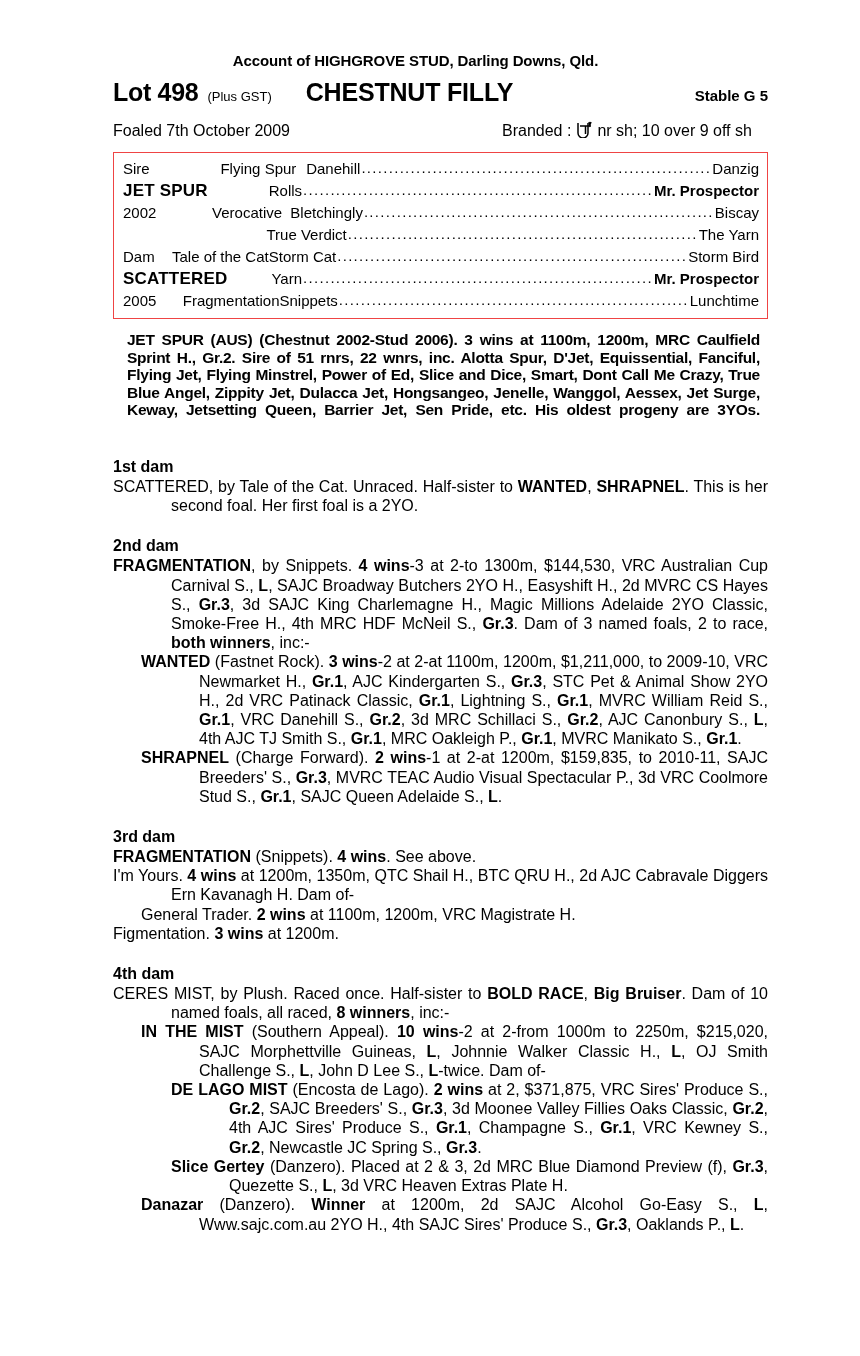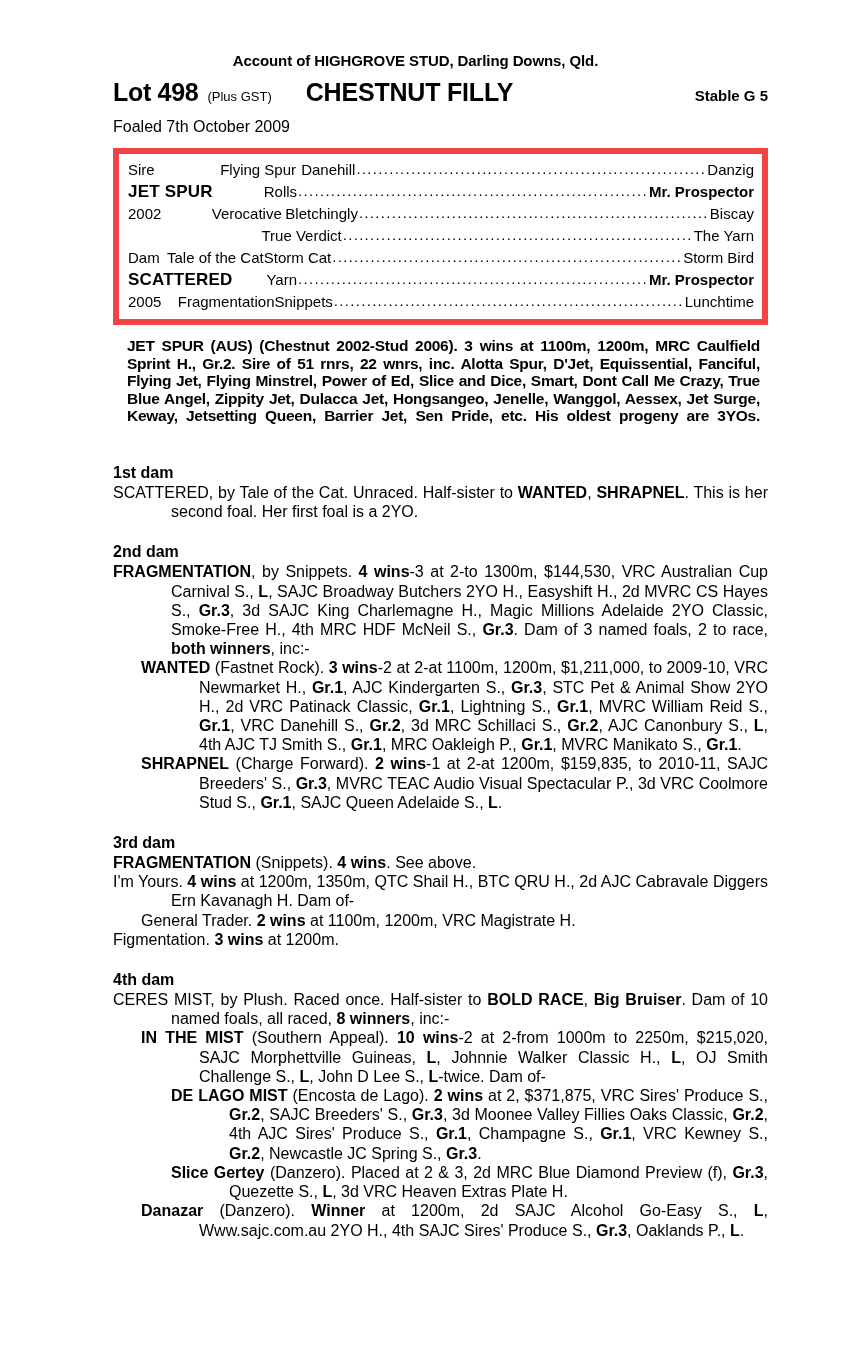--- a/index.html
+++ b/index.html
@@ -93,21 +93,21 @@
   .brand-glyph {
     display: inline-block;
     margin: 0 2px 0 4px;
     position: relative;
     top: 2px;
   }
 
   
   .ped-table {
     margin-top: 12px;
-    border: 6px solid #ef4444;
+    border: 1px solid #ef4444;
     padding: 5px 0 6px 0;
     box-sizing: border-box;
   }
   .ped-row {
     display: flex;
     font-size: 15px;
     line-height: 22px;
     white-space: nowrap;
   }
   .col-a { width: 200px; padding-left: 9px; box-sizing: border-box; }
@@ -180,20 +180,34 @@
 
   <div class="lot-line">
     <span class="lot-no">Lot 498</span>
     <span class="lot-gst">(Plus GST)</span>
     <span class="lot-colour">CHESTNUT FILLY</span>
     <span class="lot-stable">Stable G 5</span>
   </div>
 
   <div class="foaled-line">
     <span class="foaled-left">Foaled 7th October 2009</span>
+    <span class="branded-right">
+      <span>Branded :</span>
+      <span class="brand-glyph">
+        <svg width="20" height="18" viewBox="0 0 20 18" aria-hidden="true">
+          <g fill="none" stroke="#000" stroke-width="1.5">
+            <path d="M3 3 L3 13 A5 5 0 0 0 13 13 L13 3"></path>
+            <path d="M5 6 L16 6"></path>
+            <path d="M10.5 6 L10.5 14"></path>
+            <path d="M14 2 L14.8 5 L16 2"></path>
+          </g>
+        </svg>
+      </span>
+      <span>nr sh; 10 over 9 off sh</span>
+    </span>
   </div>
 
   <div class="ped-table">
     <div class="ped-row">
       <span class="col-a">Sire</span>
       <span class="col-b">Flying Spur</span>
       <span class="col-c">
         <span class="leader">
           <span class="l-name">Danehill</span>
           <span class="l-dots">................................................................</span>

